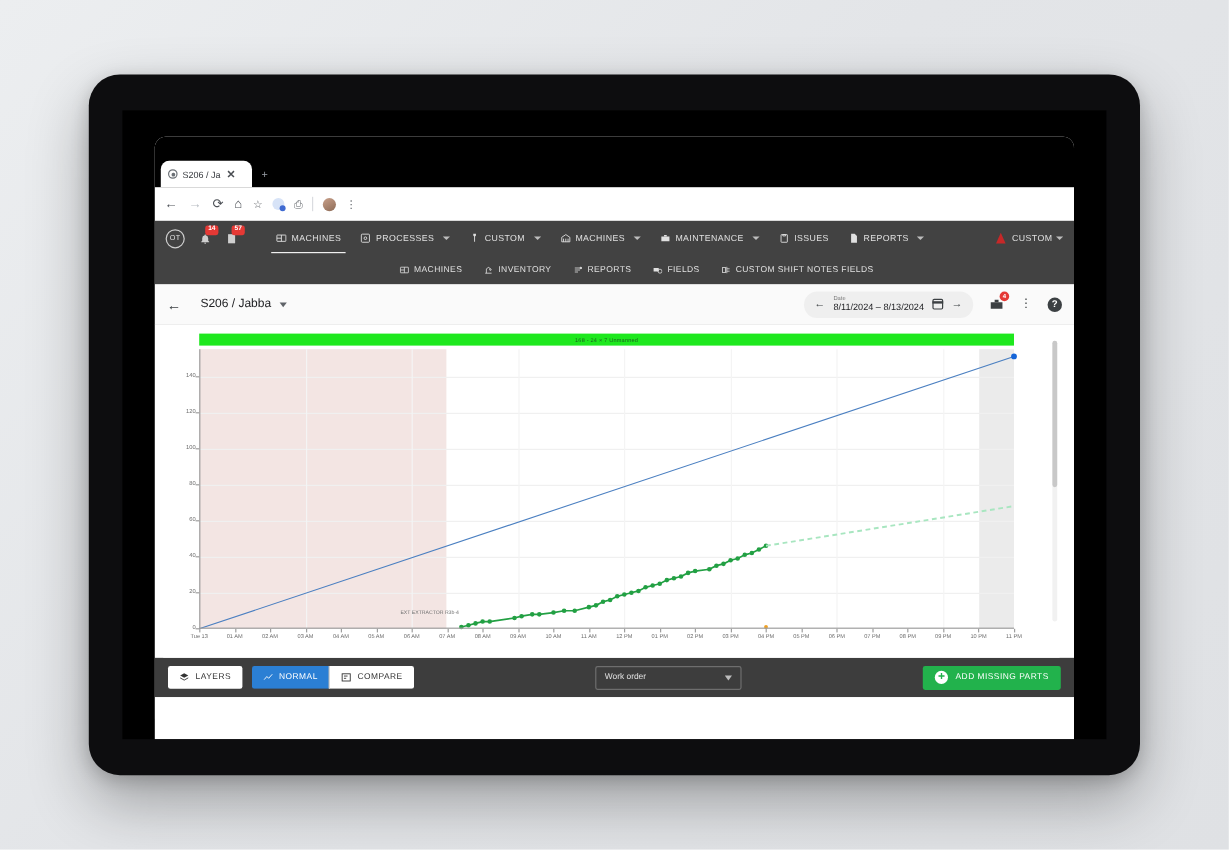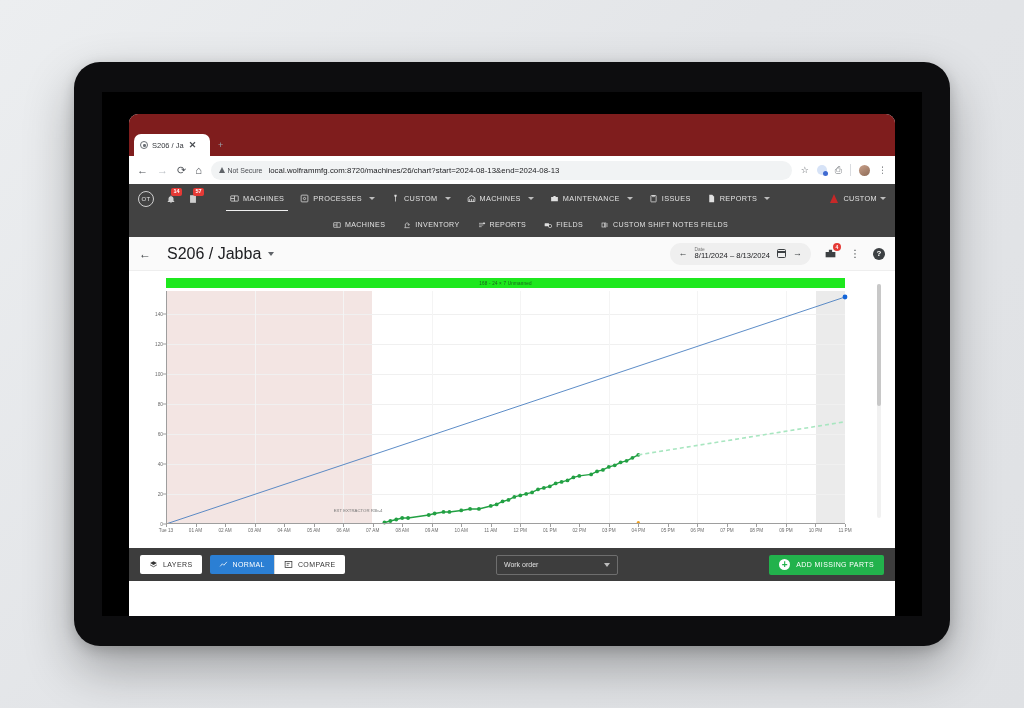--- a/index.html
+++ b/index.html
@@ -58,21 +58,21 @@
     position: absolute; left: 27px; top: 22px;
     width: 766px; height: 502px;
     background: #fff;
     border-top-left-radius: 9px;
     border-top-right-radius: 9px;
     overflow: hidden;
   }
 
   
   .tabstrip {
-    height: 42px; background: #7f1d1d;
+    height: 42px; background: #000000;
     display: flex; align-items: flex-end;
     padding-left: 5px; position: relative;
   }
   .tab {
     display: flex; align-items: center; gap: 4px;
     height: 22px; min-width: 76px;
     background: #fff;
     border-top-left-radius: 7px; border-top-right-radius: 7px;
     padding: 0 6px; font-size: 7.5px; color: #35383d;
   }
@@ -197,21 +197,21 @@
   .svg-ic { display: block; }
 
   
   .pagehead {
     height: 34px; background: #fafafa;
     display: flex; align-items: center;
     padding: 0 10px; gap: 0;
     border-bottom: 1px solid #eee;
   }
   .back-arrow { font-size: 12px; color: #3c4043; margin-right: 16px; }
-  .ptitle { font-size: 16px; color: #202124; }
+  .ptitle { font-size: 10px; color: #202124; }
   .ptitle-caret {
     width: 0; height: 0; margin-left: 7px; display: inline-block;
     border-left: 3.5px solid transparent;
     border-right: 3.5px solid transparent;
     border-top: 4px solid #5f6368;
   }
   .head-right { margin-left: auto; display: flex; align-items: center; gap: 0; }
   .daterange {
     display: flex; align-items: center; gap: 7px;
     background: #efefef; border-radius: 13px;
@@ -381,27 +381,20 @@
           <span class="tab-close">✕</span>
         </div>
         <span class="tab-new">+</span>
       </div>
 
       <div class="omnirow">
         <span class="navbtn">←</span>
         <span class="navbtn dim">→</span>
         <span class="navbtn">⟳</span>
         <span class="navbtn">⌂</span>
-        <div class="omnibox">
-          <span class="notsecure">
-            <span class="warn-tri"></span>
-            <span>Not Secure</span>
-          </span>
-          <span class="url">local.wolframmfg.com:8720/machines/26/chart?start=2024-08-13&amp;end=2024-08-13</span>
-        </div>
         <div class="omni-icons">
           <span class="oi">☆</span>
           <span class="oi-circ"></span>
           <span class="oi">⎙</span>
           <span class="oi-sep"></span>
           <span class="avatar-sm"></span>
           <span class="oi">⋮</span>
         </div>
       </div>
 

